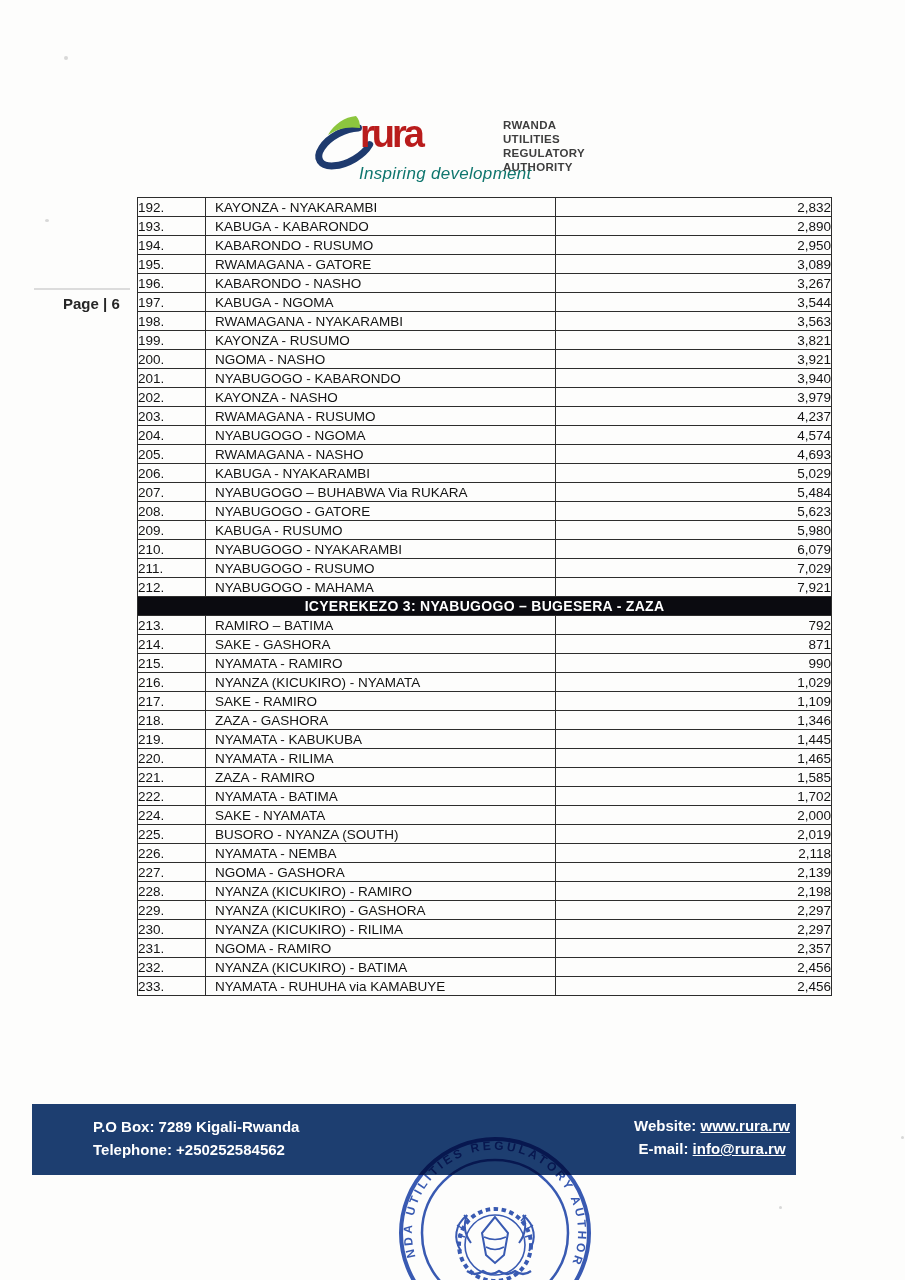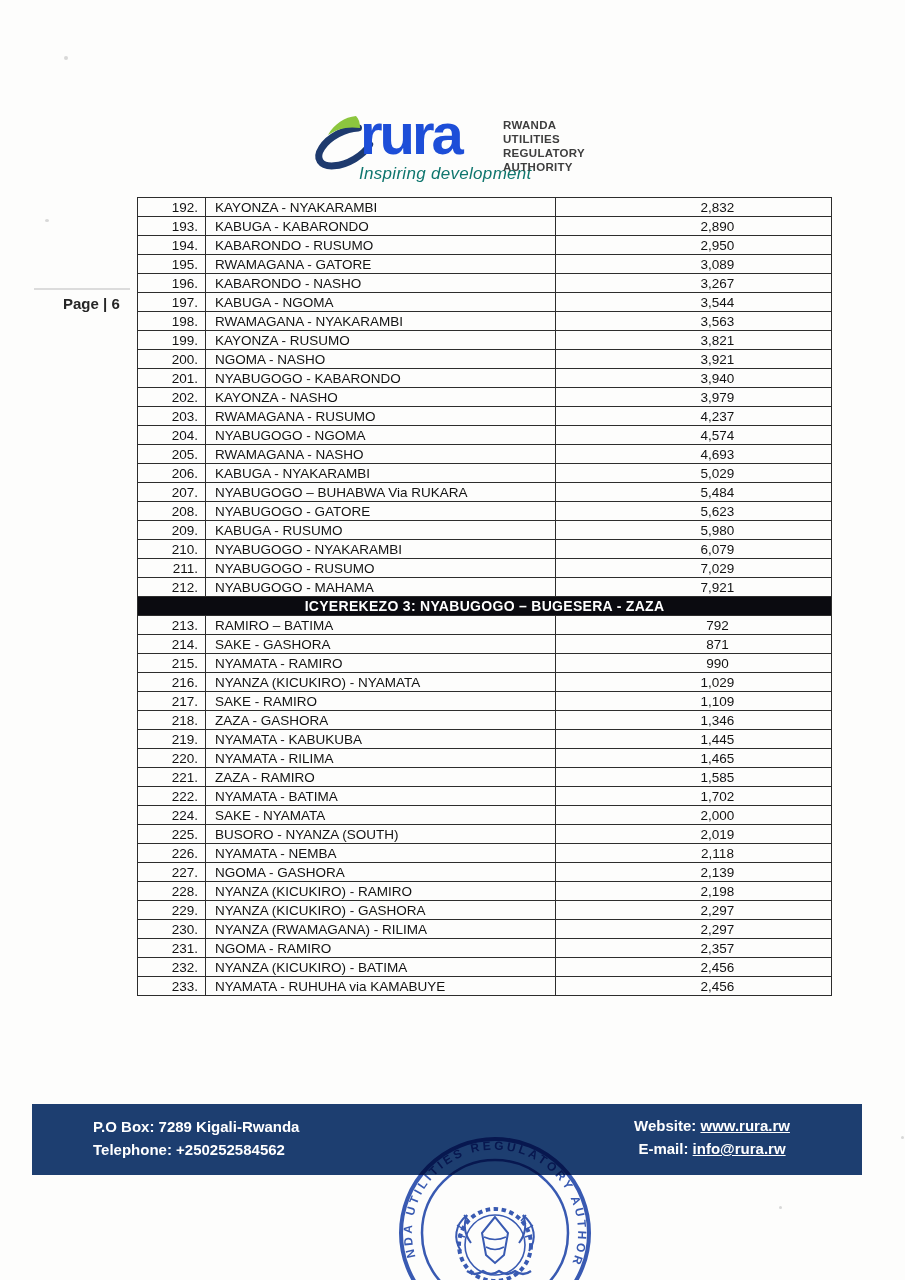--- a/index.html
+++ b/index.html
@@ -2,44 +2,44 @@
 <html><head>
 <meta charset="utf-8">
 <style>
   * { margin:0; padding:0; box-sizing:border-box; }
   body { background:#ffffff; font-family:"Liberation Sans", sans-serif; }
   .page { position:relative; width:905px; height:1280px; background:#fdfdfc; overflow:hidden; }
 
   
   .logo-wrap { position:absolute; left:306px; top:106px; width:280px; height:86px; }
   .swoosh { position:absolute; left:-2px; top:2px; }
-  .brand { position:absolute; left:54px; top:-2px; font-size:58px; line-height:60px;
-           font-weight:bold; color:#1d4ed8; letter-spacing:-3px; }
+  .brand { position:absolute; left:54px; top:-2px; font-size:38px; line-height:60px;
+           font-weight:bold; color:#b91c1c; letter-spacing:-3px; }
   .tagline { position:absolute; left:53px; top:58px; font-size:17px; font-style:italic;
              color:#0f766e; letter-spacing:0.3px; }
   .authority { position:absolute; left:197px; top:12px; font-size:11.5px; font-weight:bold;
                color:#3e3e3e; line-height:14px; letter-spacing:0.3px; }
 
   
   .page-label { position:absolute; left:63px; top:295px; font-size:15px; font-weight:bold; color:#262626; }
   .page-label-rule { position:absolute; left:34px; top:288px; width:96px; height:2px; background:#dcdcdc; }
 
   
   table.fare-table { position:absolute; left:137px; top:197px; width:694px;
                      border-collapse:collapse; table-layout:fixed; }
   .fare-table td { border:1px solid #2d2d2d; height:19px; font-size:13.5px; color:#131313;
                    white-space:nowrap; overflow:hidden; padding:0; }
-  .fare-table .num-cell  { width:68px;  text-align:right; padding-right:7px; }
+  .fare-table .num-cell  { width:68px;  padding-right:7px; }
   .fare-table .route-cell{ width:350px; padding-left:9px; }
-  .fare-table .fare-cell { width:276px; text-align:center; padding-left:48px; }
+  .fare-table .fare-cell { width:276px; text-align:right; padding-left:48px; }
   .fare-table .section-row td { background:#0b0b10; color:#ffffff; font-weight:bold;
                                 text-align:center; font-size:14px; letter-spacing:0.3px; }
 
   
-  .footer-bar { position:absolute; left:32px; top:1104px; width:830px; height:71px;
+  .footer-bar { position:absolute; left:32px; top:1104px; width:764px; height:71px;
                 background:#1d3e70; color:#ffffff; font-weight:bold; font-size:15px; }
   .footer-left  { position:absolute; left:61px; top:11px; line-height:23px; }
   .footer-right { position:absolute; left:530px; top:10px; width:300px; line-height:23px; text-align:center; }
   .footer-link { color:#ffffff; text-decoration:underline; }
 
   
   .stamp { position:absolute; left:383px; top:1133px; mix-blend-mode:multiply; opacity:0.95; }
 
   
   .speck { position:absolute; border-radius:50%; background:#b9b9b9; opacity:0.55; }
@@ -259,21 +259,21 @@
           <td class="route-cell">NYANZA (KICUKIRO) - RAMIRO</td>
           <td class="fare-cell">2,198</td>
         </tr>
         <tr>
           <td class="num-cell">229.</td>
           <td class="route-cell">NYANZA (KICUKIRO) - GASHORA</td>
           <td class="fare-cell">2,297</td>
         </tr>
         <tr>
           <td class="num-cell">230.</td>
-          <td class="route-cell">NYANZA (RWAMAGANA) - RILIMA</td>
+          <td class="route-cell">NYANZA (KICUKIRO) - RILIMA</td>
           <td class="fare-cell">2,297</td>
         </tr>
         <tr>
           <td class="num-cell">231.</td>
           <td class="route-cell">NGOMA - RAMIRO</td>
           <td class="fare-cell">2,357</td>
         </tr>
         <tr>
           <td class="num-cell">232.</td>
           <td class="route-cell">NYANZA (KICUKIRO) - BATIMA</td>

